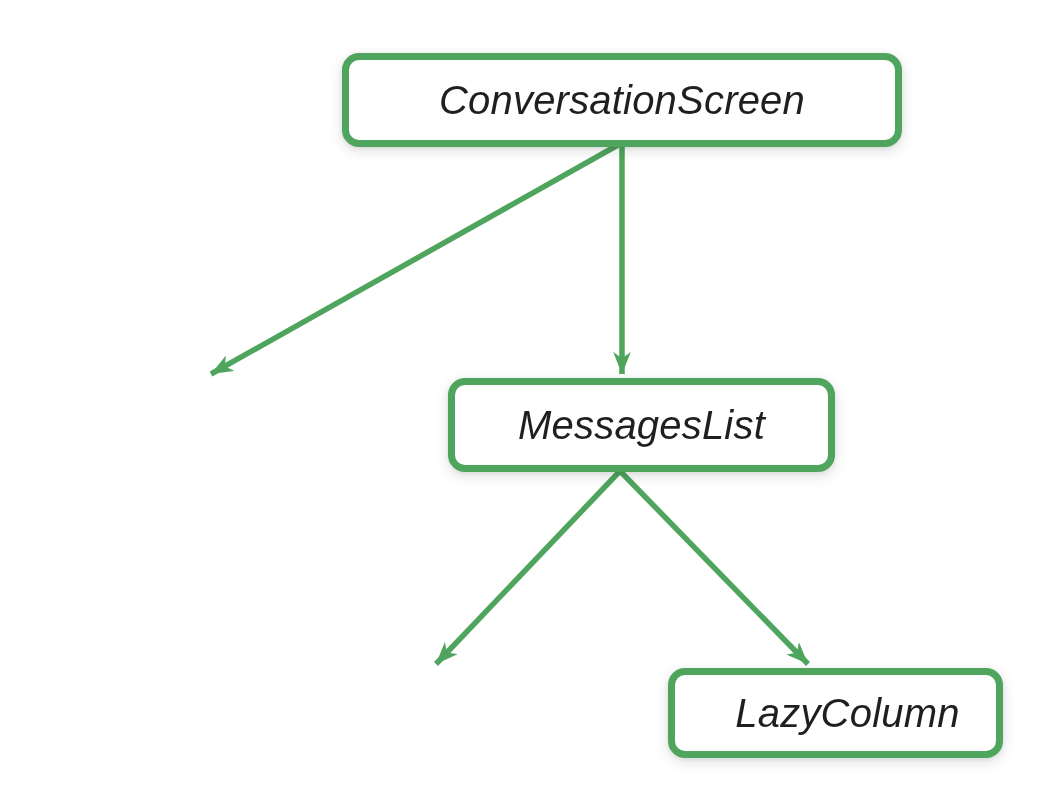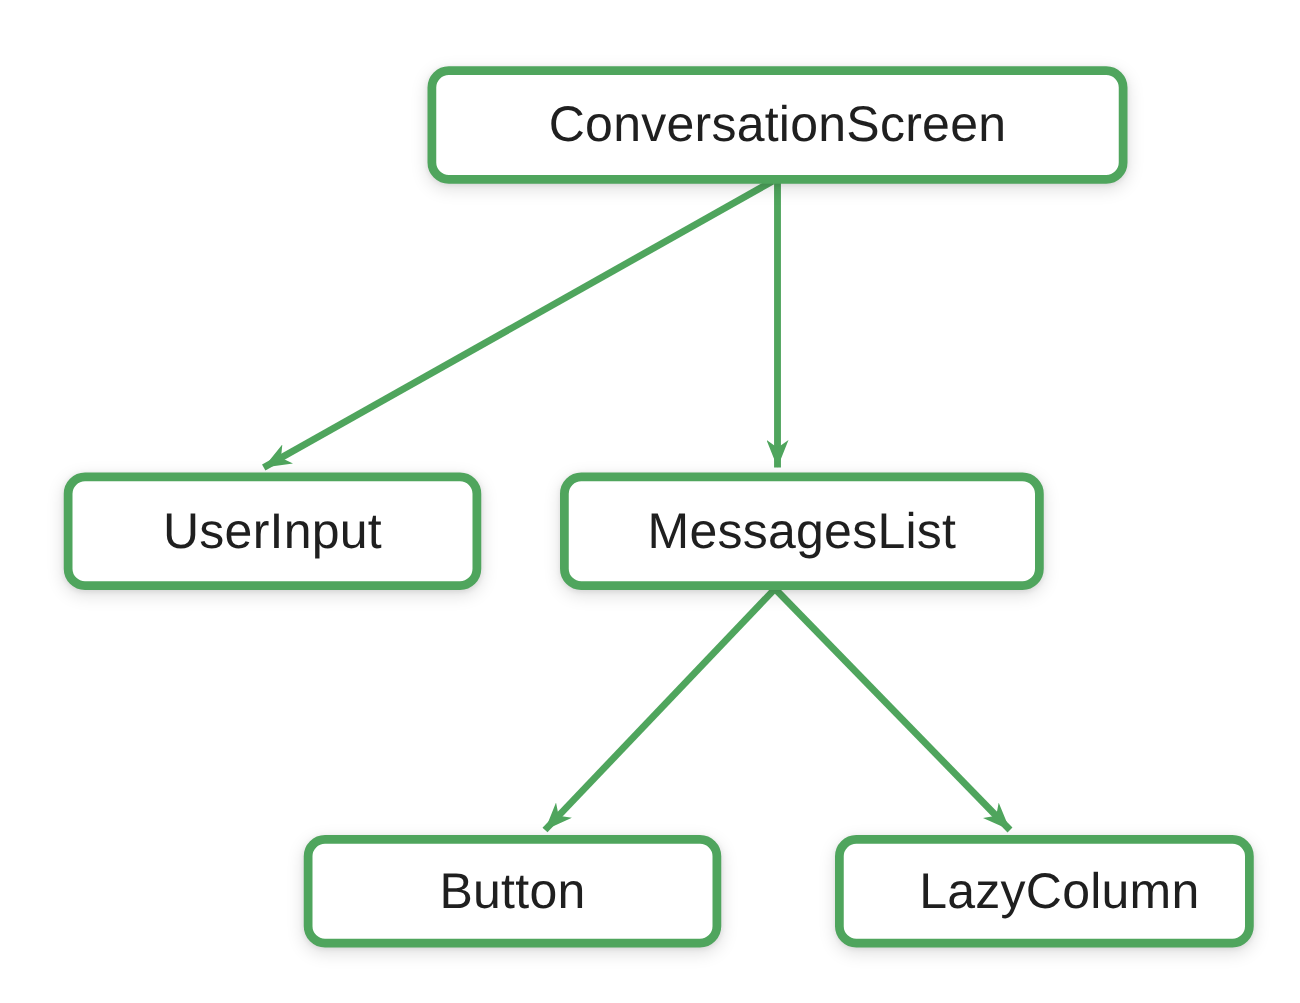--- a/index.html
+++ b/index.html
@@ -32,20 +32,21 @@
   }
   .node{
     position:absolute;
     background:var(--node-fill);
     border:7px solid var(--accent);
     border-radius:17px;
     box-shadow:0 4px 14px rgba(0,0,0,0.13), 0 1px 4px rgba(0,0,0,0.07);
     display:flex;
     align-items:center;
     justify-content:center;
+    font-style:italic;
   }
   .node .label{
     color:var(--label-color);
     font-size:40px;
     letter-spacing:0.2px;
     white-space:nowrap;
   }
   .node-conversationscreen{left:342px; top:53px;  width:560px; height:94px;}
   .node-userinput        {left:51px;  top:378px; width:334px; height:94px;}
   .node-messageslist     {left:448px; top:378px; width:387px; height:94px;}
@@ -66,29 +67,23 @@
     <line x1="618" y1="145" x2="211" y2="374" marker-end="url(#arrowhead)"></line>
     <line x1="622" y1="145" x2="622" y2="374" marker-end="url(#arrowhead)"></line>
     <line x1="620" y1="471" x2="436" y2="664" marker-end="url(#arrowhead)"></line>
     <line x1="620" y1="471" x2="808" y2="664" marker-end="url(#arrowhead)"></line>
   </svg>
 
   <div class="node node-conversationscreen">
     <span class="label">ConversationScreen</span>
   </div>
 
-  <div class="node node-userinput">
-    <span class="label">UserInput</span>
-  </div>
 
   <div class="node node-messageslist">
     <span class="label">MessagesList</span>
   </div>
 
-  <div class="node node-button">
-    <span class="label">Button</span>
-  </div>
 
   <div class="node node-lazycolumn">
     <span class="label">LazyColumn</span>
   </div>
 
 </div>
 
 </body></html>

